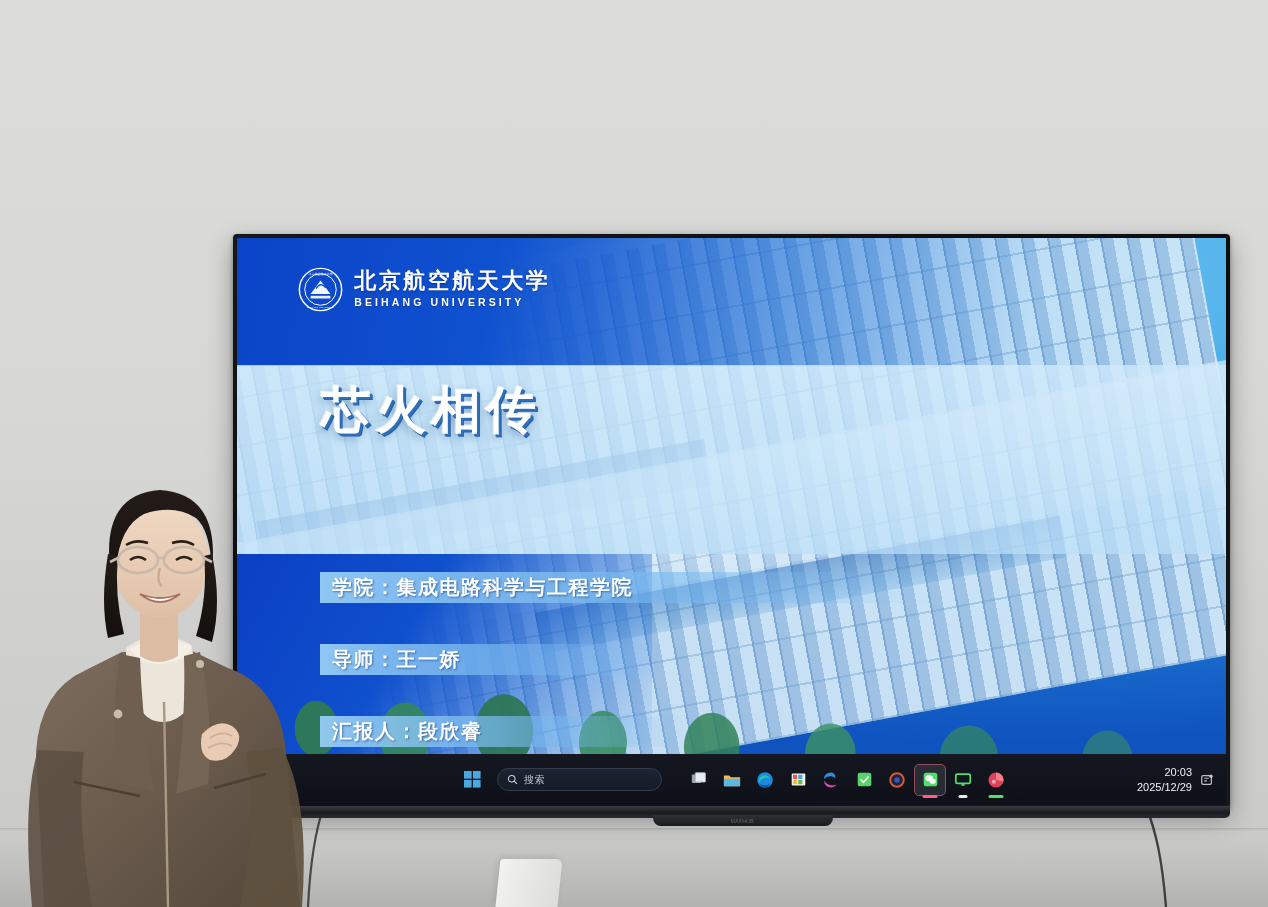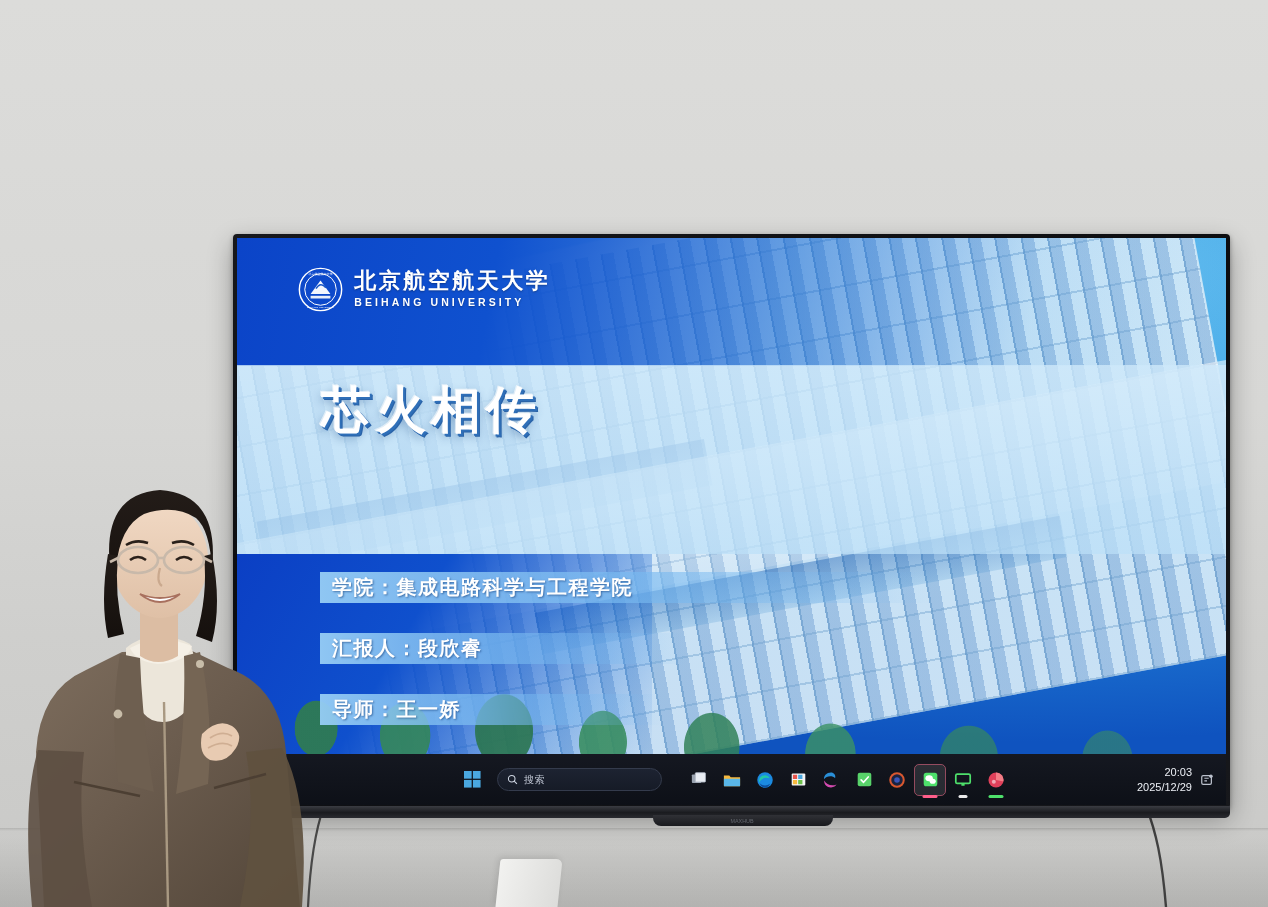--- a/index.html
+++ b/index.html
@@ -178,21 +178,21 @@
       2px 2px 0 #2f6fb8, 3px 3px 0 #2a63a8,
       -1px -1px 0 rgba(255,255,255,.6),
       0 4px 10px rgba(25,70,130,.45);
   }
   #title-1 { font-size:50px; letter-spacing:5px; margin-left:8.5%;font-family:Liberation Mono, monospace; }
   #title-2 { font-size:60px; letter-spacing:2px; margin-left:8.5%; margin-top:12px; }
 
   
   #info-list { position:absolute; left:9.2%; top:63.6%; width:62%; }
   .info-row {
-    position:relative; height:31px; margin-bottom:30px;
+    position:relative; height:31px; margin-bottom:41px;
     display:flex; align-items:center;
   }
   .info-row .bar {
     position:absolute; left:-8px; top:0; height:100%; width:100%;
     background:linear-gradient(90deg,rgba(150,205,245,.95) 0%,rgba(120,185,240,.72) 48%,rgba(90,165,235,0) 100%);
   }
   .info-text {
     position:relative; color:#ffffff; font-weight:bold; font-size:20px;
     letter-spacing:1.5px; white-space:nowrap; padding-left:4px;
     text-shadow:1px 1px 2px rgba(10,50,110,.55);
@@ -306,26 +306,26 @@
       <div id="title-wrap">
         <div id="title-1" class="slide-title">芯火相传</div>
       </div>
 
       <div id="info-list">
         <div class="info-row">
           <div class="bar"></div>
           <span class="info-text">学院：集成电路科学与工程学院</span>
         </div>
         <div class="info-row">
+          <div class="bar" style="width:56%;"></div>
+          <span class="info-text">导师：王一娇</span>
+        </div>
+        <div class="info-row">
           <div class="bar" style="width:60%;"></div>
           <span class="info-text">汇报人：段欣睿</span>
-        </div>
-        <div class="info-row">
-          <div class="bar" style="width:56%;"></div>
-          <span class="info-text">导师：王一娇</span>
         </div>
       </div>
     </div>
   </div>
 
   <div id="tv-chin">
     <div id="taskbar">
 
       <div id="tb-left"></div>
 

